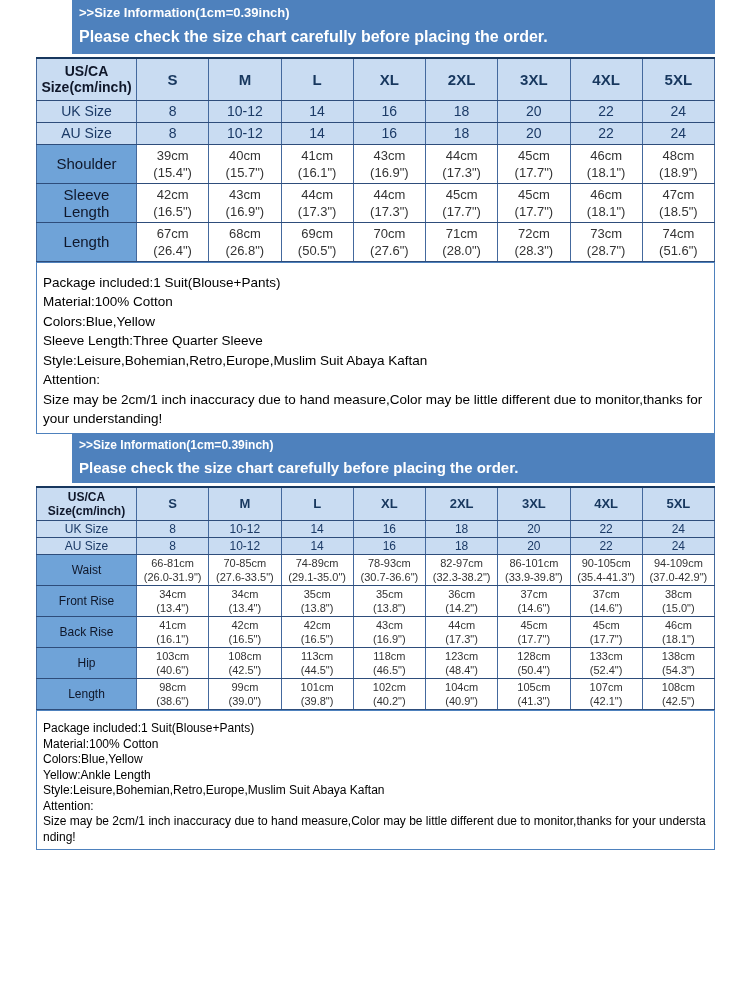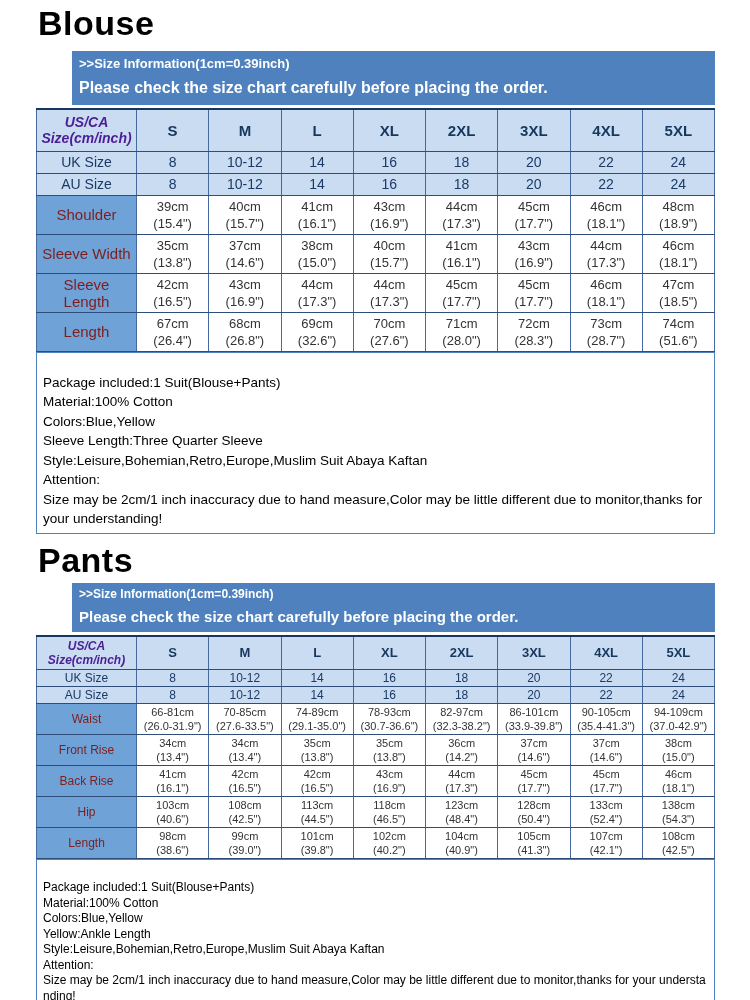--- a/index.html
+++ b/index.html
@@ -50,38 +50,37 @@
     border-top-color: #2e4d7b;
     border-bottom-color: #2e4d7b;
     text-align: center;
     vertical-align: middle;
     padding: 1px 2px;
     overflow: hidden;
   }
   .corner {
     width: 100px;
     background: #c9dcf2;
-    color: #4c1d95;
+    color: #0f172a;
     font-weight: bold;
     white-space: pre-line;
-    font-style: italic;
   }
   .size-cell {
     background: #c9dcf2;
     color: #17375e;
     font-weight: bold;
   }
   .size-row th, .size-row td {
     background: #c9dcf2;
     color: #1b3a66;
     font-weight: normal;
   }
   .row-label {
     background: #6fa3d8;
-    color: #7f1d1d;
+    color: #0f172a;
     font-weight: normal;
   }
   .data-cell {
     background: #ffffff;
     color: #333333;
     white-space: pre-line;
   }
 
   
   .blouse-t .corner { font-size: 14px; height: 42px; }
@@ -92,38 +91,37 @@
 
   
   .pants-t .corner { font-size: 12px; height: 34px; }
   .pants-t .size-cell { font-size: 13px; }
   .pants-t .size-row th, .pants-t .size-row td { font-size: 12px; height: 16px; }
   .pants-t .row-label { font-size: 12px; height: 24px; }
   .pants-t .data-cell { font-size: 11px; line-height: 14px; margin-left: 12px; }
 
   .info-box {
     border: 1px solid #4e81bd;
-    padding: 20px 6px 4px 6px;
+    padding: 10px 6px 4px 6px;
     color: #000000;
   }
   .info-box p {
     margin: 0;
     word-break: break-all;
   }
   .blouse-info p { font-size: 13.5px; line-height: 19.5px; }
   .pants-info p { font-size: 12px; line-height: 15.5px; }
 </style>
 </head>
 <body>
 
 <div class="page">
   <div class="content">
 
     <section>
-      <h1 class="section-title">Blouse</h1>
       <div class="banner">
         <div class="l1">&gt;&gt;Size Information(1cm=0.39inch)</div>
         <div class="l2">Please check the size chart carefully before placing the order.</div>
       </div>
       <table class="size-table blouse-t">
           <thead>
             <tr>
               <th class="corner">US/CA
 Size(cm/inch)</th>
               <th class="size-cell">S</th>
@@ -172,39 +170,20 @@
               <td class="data-cell">44cm
 (17.3")</td>
               <td class="data-cell">45cm
 (17.7")</td>
               <td class="data-cell">46cm
 (18.1")</td>
               <td class="data-cell">48cm
 (18.9")</td>
             </tr>
             <tr>
-              <th class="row-label">Sleeve Width</th>
-              <td class="data-cell">35cm
-(13.8")</td>
-              <td class="data-cell">37cm
-(14.6")</td>
-              <td class="data-cell">38cm
-(15.0")</td>
-              <td class="data-cell">40cm
-(15.7")</td>
-              <td class="data-cell">41cm
-(16.1")</td>
-              <td class="data-cell">43cm
-(16.9")</td>
-              <td class="data-cell">44cm
-(17.3")</td>
-              <td class="data-cell">46cm
-(18.1")</td>
-            </tr>
-            <tr>
               <th class="row-label">Sleeve Length</th>
               <td class="data-cell">42cm
 (16.5")</td>
               <td class="data-cell">43cm
 (16.9")</td>
               <td class="data-cell">44cm
 (17.3")</td>
               <td class="data-cell">44cm
 (17.3")</td>
               <td class="data-cell">45cm
@@ -216,21 +195,21 @@
               <td class="data-cell">47cm
 (18.5")</td>
             </tr>
             <tr>
               <th class="row-label">Length</th>
               <td class="data-cell">67cm
 (26.4")</td>
               <td class="data-cell">68cm
 (26.8")</td>
               <td class="data-cell">69cm
-(32.6")</td>
+(50.5")</td>
               <td class="data-cell">70cm
 (27.6")</td>
               <td class="data-cell">71cm
 (28.0")</td>
               <td class="data-cell">72cm
 (28.3")</td>
               <td class="data-cell">73cm
 (28.7")</td>
               <td class="data-cell">74cm
 (51.6")</td>
@@ -242,21 +221,20 @@
           <p>Material:100% Cotton</p>
           <p>Colors:Blue,Yellow</p>
           <p>Sleeve Length:Three Quarter Sleeve</p>
           <p>Style:Leisure,Bohemian,Retro,Europe,Muslim Suit Abaya Kaftan</p>
           <p>Attention:</p>
           <p>Size may be 2cm/1 inch inaccuracy due to hand measure,Color may be little different due to monitor,thanks for your understanding!</p>
         </div>
     </section>
 
     <section>
-      <h1 class="section-title pants-title">Pants</h1>
       <div class="banner pants-banner">
         <div class="l1">&gt;&gt;Size Information(1cm=0.39inch)</div>
         <div class="l2">Please check the size chart carefully before placing the order.</div>
       </div>
       <table class="size-table pants-t">
           <thead>
             <tr>
               <th class="corner">US/CA
 Size(cm/inch)</th>
               <th class="size-cell">S</th>

